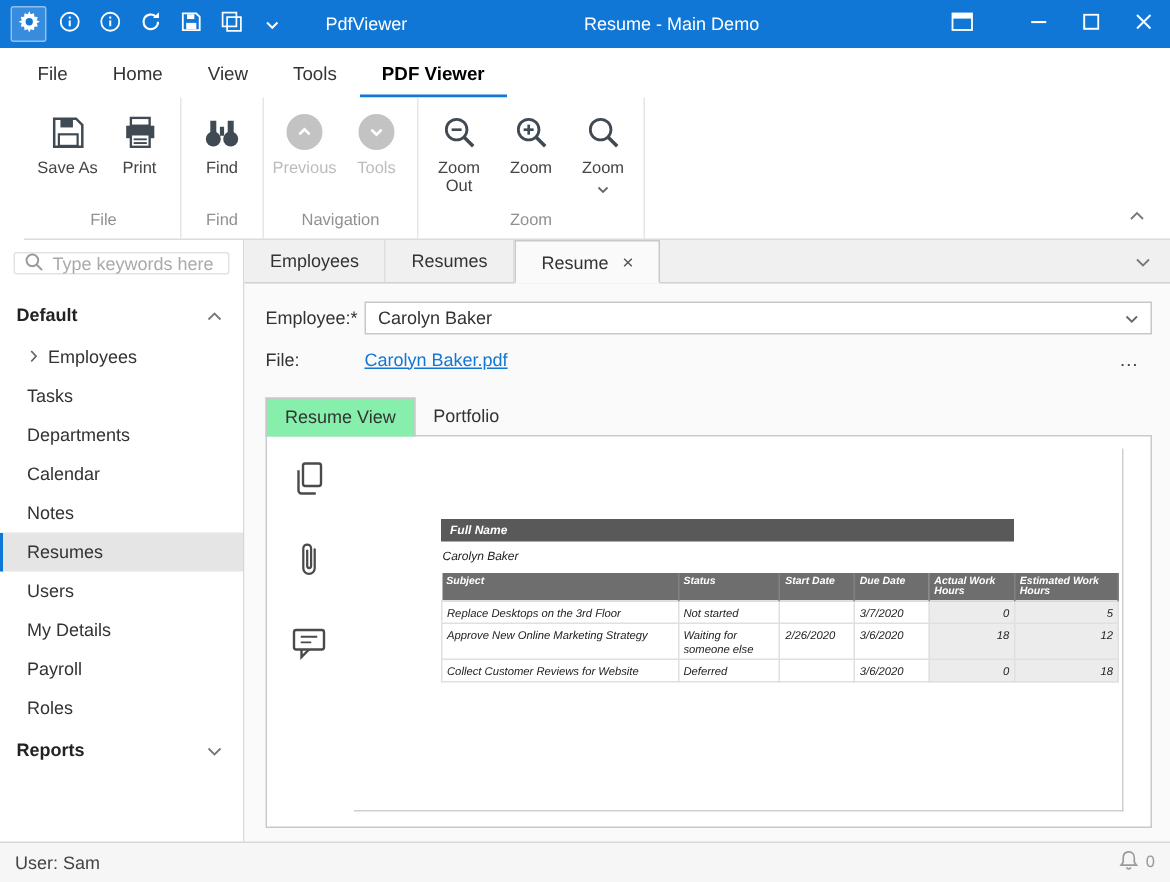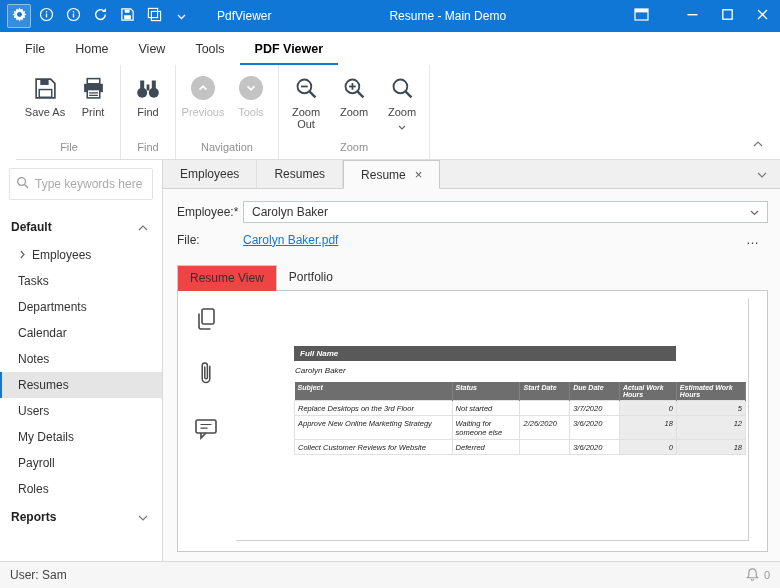--- a/index.html
+++ b/index.html
@@ -32,21 +32,21 @@
   .rb-btn .ic { height:26px; display:flex; align-items:center; justify-content:center; }
   .rb-btn.disabled { color:#bcbcbc; }
   .nav-circle { width:24px; height:24px; border-radius:50%; background:#c3c3c3; display:flex; align-items:center; justify-content:center; }
   .ribbon-collapse { position:absolute; right:12px; bottom:8px; width:20px; height:16px; display:flex; align-items:center; justify-content:center; }
 
   
   .app-body { flex:1; display:flex; min-height:0; }
 
   
   .sidebar { width:163px; border-right:1px solid #d8d8d8; display:flex; flex-direction:column; background:#fff; flex:0 0 auto; }
-  .search-box { margin:8px 9px 8px; height:32px; border:1px solid #e3e3e3; border-radius:2px; display:flex; align-items:center; gap:6px; padding:0 6px; background:#fff; }
+  .search-box { margin:8px 9px 8px; height:15px; border:1px solid #e3e3e3; border-radius:2px; display:flex; align-items:center; gap:6px; padding:0 6px; background:#fff; }
   .search-box input { border:none; outline:none; flex:1; font-size:12px; color:#333; font-family:inherit; background:transparent; min-width:0; }
   .search-box input::placeholder { color:#aaa; }
   .nav { flex:1; overflow:hidden; padding-top:4px; }
   .nav-section { height:30px; display:flex; align-items:center; justify-content:space-between; padding:0 14px 0 11px; font-weight:bold; font-size:12px; color:#222; }
   .nav-item { height:26px; display:flex; align-items:center; padding-left:18px; font-size:12px; color:#333; }
   .nav-item.child { padding-left:20px; gap:7px; }
   .nav-item.selected { background:#e5e5e5; box-shadow:inset 2px 0 0 #1177d7; }
 
   
   .main { flex:1; display:flex; flex-direction:column; background:#fafafa; min-width:0; }
@@ -59,21 +59,21 @@
   .form-area { padding:11px 12px 0 14px; flex:1; display:flex; flex-direction:column; min-height:0; }
   .form-row { display:flex; align-items:center; margin-bottom:5px; height:23px; }
   .form-label { width:66px; font-size:12px; color:#333; flex:0 0 auto; }
   .combo { flex:1; height:22px; border:1px solid #c3c8cc; background:#fff; display:flex; align-items:center; padding:0 8px; }
   .combo-value { flex:1; font-size:12px; }
   .file-link { color:#1177d7; text-decoration:underline; font-size:12px; }
   .ellipsis-btn { margin-left:auto; padding:0 8px; color:#444; font-size:13px; letter-spacing:1px; }
 
   .viewer-tabs { display:flex; margin-top:9px; position:relative; z-index:2; }
   .vtab { padding:5px 12px 6px; font-size:12px; color:#333; }
-  .vtab.active { background:#ef4444; border:1px solid #c9c9c9; border-bottom:none; margin-bottom:-1px; }
+  .vtab.active { background:#86efac; border:1px solid #c9c9c9; border-bottom:none; margin-bottom:-1px; }
   .viewer { border:1px solid #c9c9c9; background:#fff; height:262px; display:flex; flex:0 0 auto; }
   .tool-strip { width:56px; padding-top:13px; display:flex; flex-direction:column; align-items:center; gap:23px; flex:0 0 auto; }
   .tool-btn { width:34px; height:32px; display:flex; align-items:center; justify-content:center; }
   .page { flex:1; margin:8px 18px 10px 2px; background:#fff; border-right:1px solid #cfcfcf; border-bottom:1px solid #cfcfcf; overflow:hidden;font-style:italic; }
   .page-content { padding:47px 0 0 58px; }
 
   .fullname-bar { width:382px; background:#595959; color:#fff; font-weight:bold; font-size:8px; padding:3px 6px; }
   .person-name { font-size:8px; padding:5px 1px 7px; color:#222; width:382px; }
   table.tasks { width:452px; border-collapse:collapse; font-size:7.5px; color:#222; table-layout:fixed; }
   .tasks th { background:#6e6e6e; color:#fff; font-size:7px; font-weight:bold; text-align:left; padding:2px 3px; vertical-align:top; border-right:1px solid #818181; }

